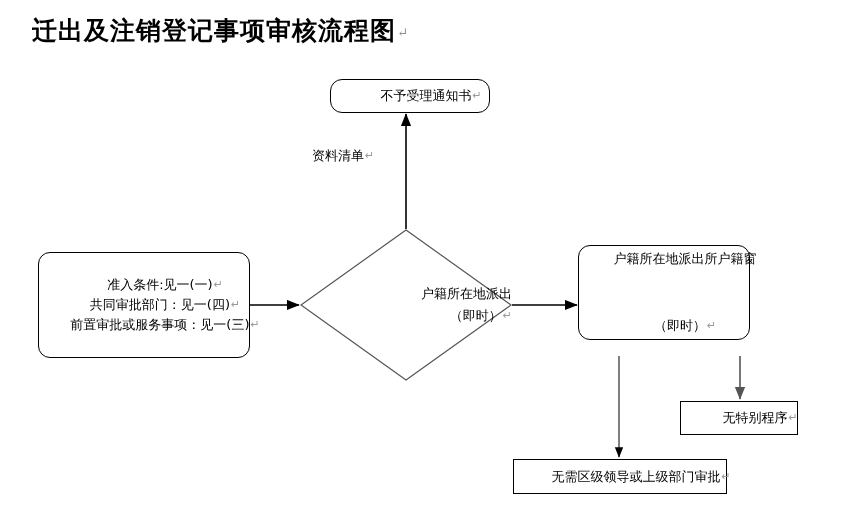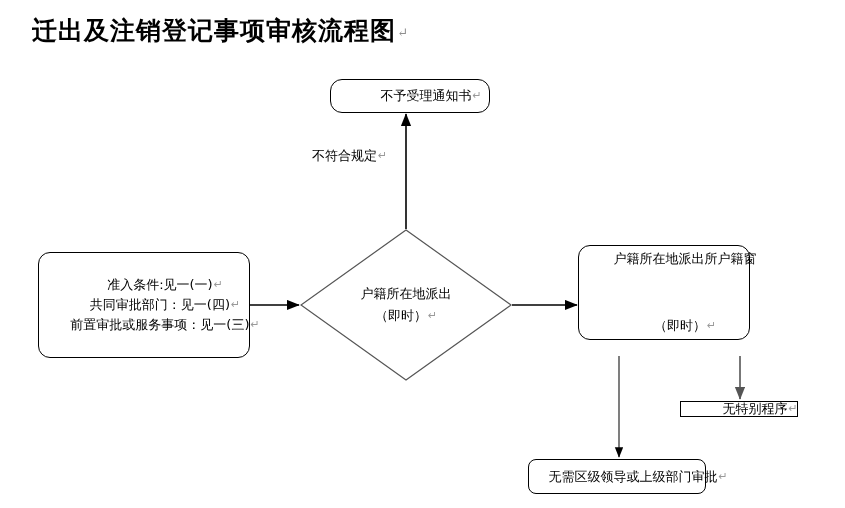--- a/index.html
+++ b/index.html
@@ -57,39 +57,39 @@
     font-size: 11px;
     color: #9a9a9a;
     vertical-align: 1px;
     padding-left: 1px;
   }
 
   
   #node-reject      { left: 330px; top: 79px;  width: 160px; height: 34px; }
   #node-entry       { left: 38px;  top: 252px; width: 212px; height: 106px; }
   #node-print       { left: 578px; top: 245px; width: 172px; height: 95px; gap: 47px; }
-  #node-special     { left: 680px; top: 401px; width: 118px; height: 16px; }
-  #node-noapproval  { left: 528px; top: 459px; width: 178px; height: 35px; border-radius: 8px; }
+  #node-special     { left: 680px; top: 401px; width: 118px; height: 34px; }
+  #node-noapproval  { left: 513px; top: 459px; width: 214px; height: 35px; }
 
   
   #node-diamond {
     position: absolute;
     left: 300px;
     top: 229px;
     width: 212px;
     height: 152px;
   }
   #node-diamond svg { position: absolute; left: 0; top: 0; }
   #diamond-text {
     position: absolute;
     left: 0; top: 0;
     width: 212px; height: 152px;
     display: flex;
     flex-direction: column;
-    align-items: center;
+    align-items: flex-end;
     justify-content: center;
     font-size: 13px;
     line-height: 22px;
     color: #000;
     white-space: nowrap;
   }
 
   
   #label-nonconform {
     position: absolute;
@@ -126,21 +126,21 @@
     <line x1="512" y1="305" x2="577" y2="305" stroke="#000000" stroke-width="1.6" marker-end="url(#arrow)"></line>
 
     <line x1="406" y1="229" x2="406" y2="114" stroke="#000000" stroke-width="1.6" marker-end="url(#arrow)"></line>
 
     <line x1="619" y1="356" x2="619" y2="457" stroke="#3a3a3a" stroke-width="1.3" marker-end="url(#arrow)"></line>
 
     <line x1="740" y1="356" x2="740" y2="399" stroke="#555555" stroke-width="1.6" marker-end="url(#arrowgrey)"></line>
   </svg>
 
   <div id="label-nonconform">
-    <span>不符合规定</span><span class="cr">↵</span>
+    <span>资料清单</span><span class="cr">↵</span>
   </div>
 
   <div id="node-reject" class="node rounded">
     <div>
       <span>不予受理通知书</span><span class="cr">↵</span>
     </div>
   </div>
 
   <div id="node-entry" class="node rounded">
     <div>

